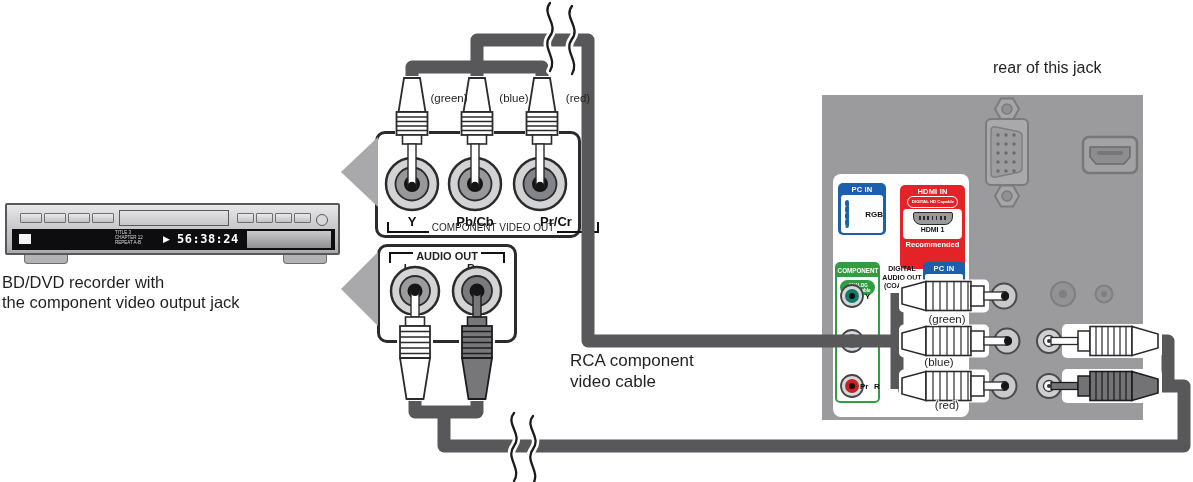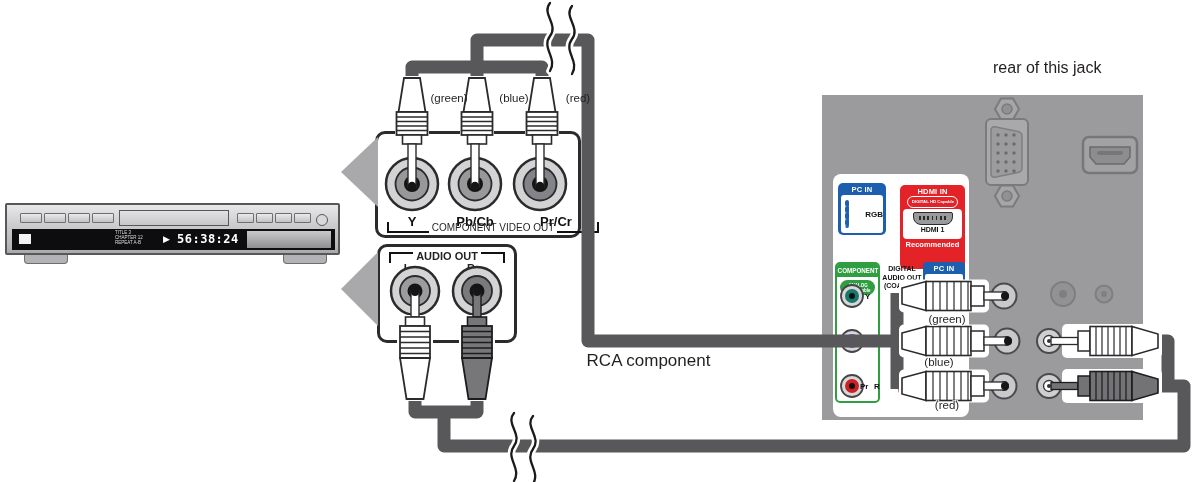--- a/index.html
+++ b/index.html
@@ -413,19 +413,24 @@
   </svg>
 
   <span class="ab z6 colorlab cx" style="left:449px;top:92px;">(green)</span>
   <span class="ab z6 colorlab cx" style="left:514px;top:92px;">(blue)</span>
   <span class="ab z6 colorlab cx" style="left:578px;top:92px;">(red)</span>
 
   <span class="ab z6 colorlab halo cx" style="left:947px;top:313px;">(green)</span>
   <span class="ab z6 colorlab halo cx" style="left:939px;top:356px;">(blue)</span>
   <span class="ab z6 colorlab halo cx" style="left:947px;top:399px;">(red)</span>
 
-
-  <div class="ab z6 note" style="left:570px;top:350px;width:157px;text-align:center;line-height:21px;">
+  <div class="ab z6 cap" style="left:2px;top:273px;">
+    <span>BD/DVD recorder with</span>
+    <span>the component video output jack</span>
+  </div>
+
+  <div class="ab z6 note" style="left:570px;top:350px;width:157px;text-align:left;line-height:21px;">
     <div>RCA component</div>
+    <div>video cable</div>
   </div>
   <span class="ab z6" style="left:993px;top:59px;font-size:16px;">rear of this jack</span>
 
 </div>
 
 </body></html>

